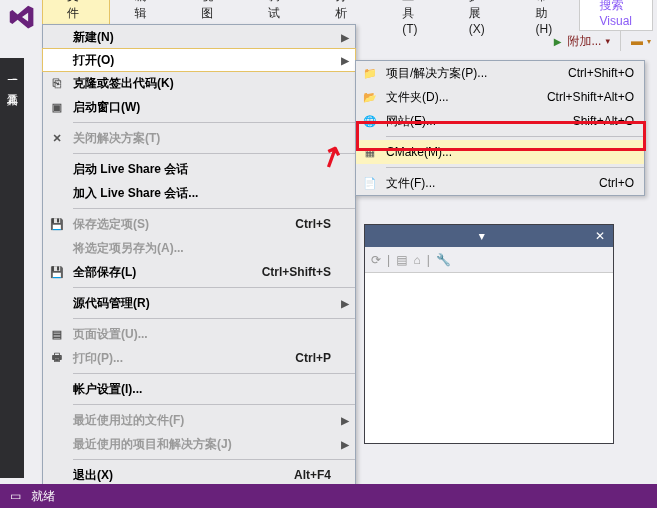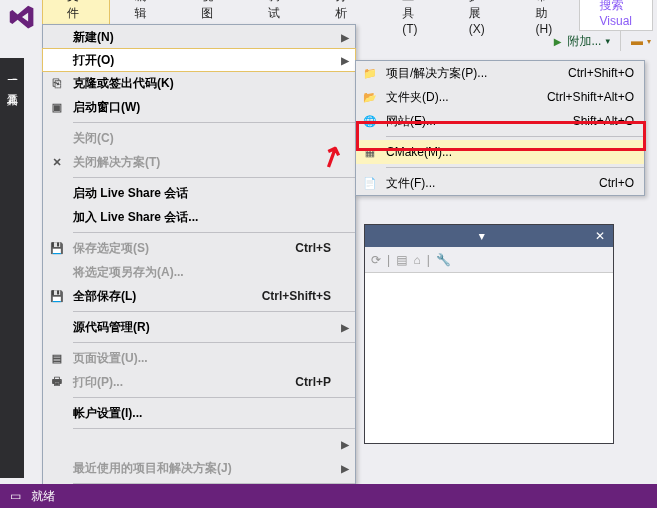--- a/index.html
+++ b/index.html
@@ -4,21 +4,21 @@
 <style>
   * { box-sizing: border-box; margin: 0; padding: 0; font-family: "Microsoft YaHei", "Segoe UI", sans-serif; font-size: 12px; }
   body { width: 657px; height: 508px; background: #eeeef2; overflow: hidden; position: relative; }
   .menubar { display: flex; align-items: center; height: 24px; background: #eeeef2; padding-left: 42px; }
   .logo { position: absolute; left: 8px; top: 3px; width: 28px; height: 28px; }
   .menuitem { padding: 3px 24px; color: #1e1e1e; cursor: default; }
   .menuitem.active { background: #fdf4bf; border: 1px solid #e5c365; padding: 2px 24px; }
   .search-box { margin-left: auto; margin-right: 4px; color: #8b5cf6; border: 1px solid #ccc; padding: 2px 20px; background: #fff; }
   .toolbar-row { display: flex; align-items: center; height: 34px; padding-left: 42px; background: #eeeef2; }
   .tb-spacer { flex: 1; }
-  .tb-btn { display: flex; align-items: center; gap: 4px; padding: 2px 6px; color: #14532d; }
+  .tb-btn { display: flex; align-items: center; gap: 4px; padding: 2px 6px; color: #7f1d1d; }
   .tb-play { color: #388a34; font-size: 10px; }
   .vertbar { position: absolute; left: 0; top: 58px; width: 24px; background: #2d2d30; color: #fff; display: flex; flex-direction: column; align-items: center; padding-top: 4px; height: 420px; }
   .vtab { writing-mode: vertical-rl; padding: 6px 2px; font-size: 11px; color: #fff; background: #2d2d30; margin: 2px 0; }
   .dropdown { position: absolute; left: 42px; top: 24px; width: 314px; background: #eaeaec; border: 1px solid #9ba7b7; box-shadow: 2px 2px 4px rgba(0,0,0,0.2); }
   .drop-row { display: flex; align-items: center; height: 24px; padding-left: 30px; position: relative; font-weight: bold; }
   .drop-row.hover { background: #ffffff; border: 1px solid #e5c365; margin: -1px; }
   .drop-row .shortcut { margin-left: auto; margin-right: 24px; color: #1e1e1e; }
   .drop-row .arrow { position: absolute; right: 6px; font-size: 10px; color: #555; }
   .drop-sep { height: 1px; background: #c0c0c5; margin: 3px 0 3px 30px; }
   .drop-icon { position: absolute; left: 6px; width: 16px; height: 16px; display: flex; align-items: center; justify-content: center; font-size: 11px; color: #555; }
@@ -81,23 +81,20 @@
   <div class="drop-row">
       <span class="drop-icon">⎘</span>
       <span>克隆或签出代码(K)</span>
     </div>
   <div class="drop-row">
       <span class="drop-icon">▣</span>
       <span>启动窗口(W)</span>
     </div>
   <div class="drop-sep"></div>
   <div class="drop-row" style="color:#9a9a9a">
-      <span>关闭(C)</span>
-    </div>
-  <div class="drop-row" style="color:#9a9a9a">
       <span class="drop-icon">✕</span>
       <span>关闭解决方案(T)</span>
     </div>
   <div class="drop-sep"></div>
   <div class="drop-row">
       <span>启动 Live Share 会话</span>
     </div>
   <div class="drop-row">
       <span>加入 Live Share 会话...</span>
     </div>
@@ -129,20 +126,21 @@
       <span class="drop-icon">🖶</span>
       <span>打印(P)...</span>
       <span class="shortcut">Ctrl+P</span>
     </div>
   <div class="drop-sep"></div>
   <div class="drop-row">
       <span>帐户设置(I)...</span>
     </div>
   <div class="drop-sep"></div>
   <div class="drop-row" style="color:#9a9a9a">
+      <span>最近使用过的文件(F)</span>
       <span class="arrow">▶</span>
     </div>
   <div class="drop-row" style="color:#9a9a9a">
       <span>最近使用的项目和解决方案(J)</span>
       <span class="arrow">▶</span>
     </div>
   <div class="drop-sep"></div>
   <div class="drop-row">
       <span>退出(X)</span>
       <span class="shortcut">Alt+F4</span>

